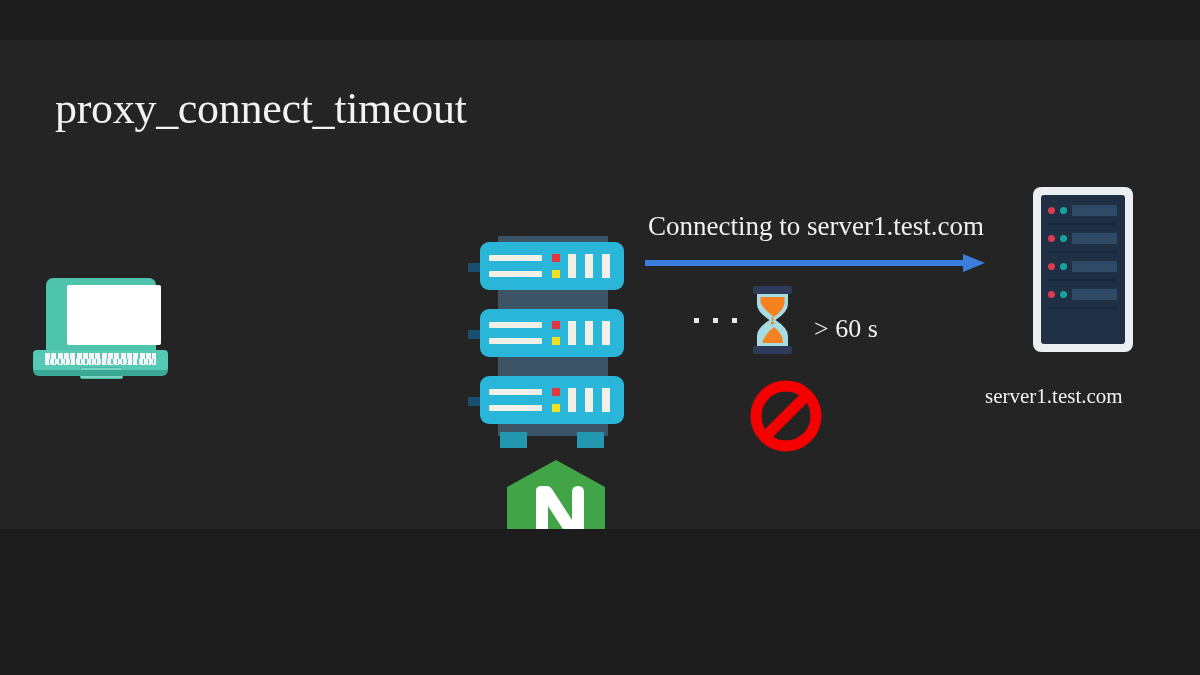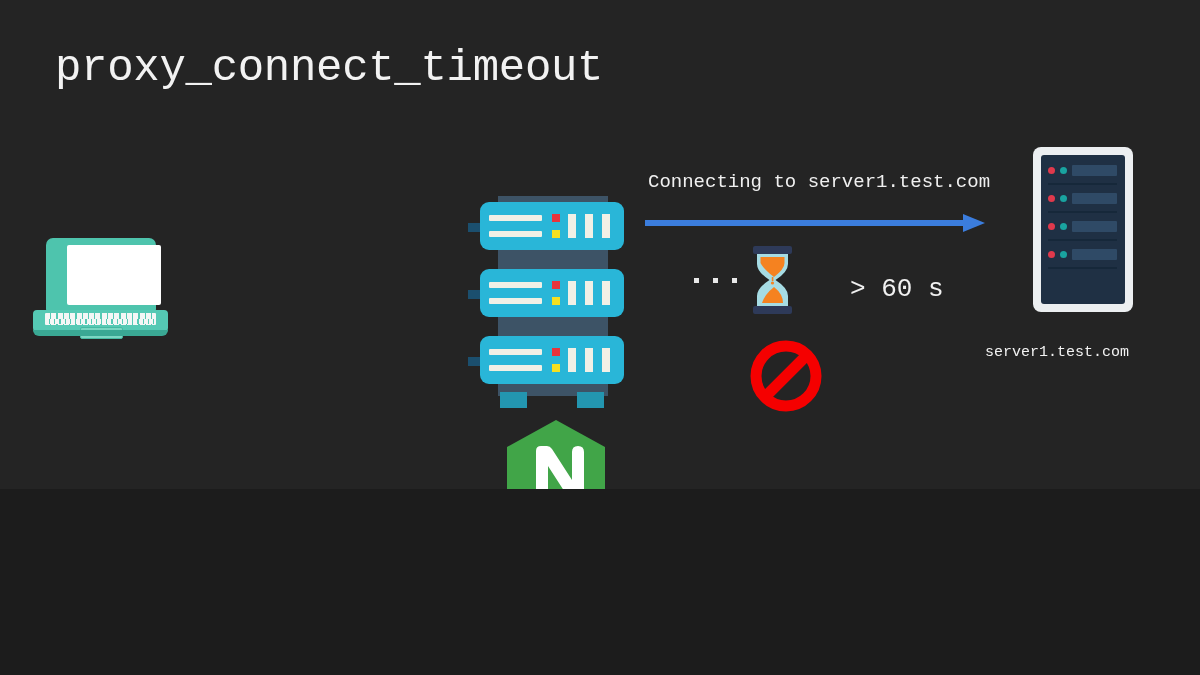--- a/index.html
+++ b/index.html
@@ -6,21 +6,22 @@
     margin: 0;
     padding: 0;
     background: #1c1c1c;
   }
   #slide {
     position: relative;
     width: 1200px;
     height: 489px;
     background: #242424;
     overflow: hidden;
-    font-family: Liberation Mono, monospace;
+    font-family: Liberation Serif, serif;
+    margin-top: 40px;
   }
 
   
   #title {
     position: absolute;
     left: 55px;
     top: 43px;
     font-size: 44px;
     color: #f2f2f2;
     letter-spacing: -0.3px;
@@ -174,21 +175,21 @@
     top: 418px;
     width: 106px;
     height: 110px;
   }
 
   
   #conn-label {
     position: absolute;
     left: 648px;
     top: 171px;
-    font-size: 19px;
+    font-size: 27px;
     color: #f0f0f0;
     white-space: nowrap;
   }
   #arrow {
     position: absolute;
     left: 645px;
     top: 212px;
     width: 340px;
     height: 22px;
   }
@@ -225,21 +226,21 @@
     position: absolute;
     left: 750px;
     top: 246px;
     width: 45px;
     height: 68px;
   }
 
   
   #timeout-value {
     position: absolute;
-    left: 850px;
+    left: 814px;
     top: 274px;
     font-size: 26px;
     color: #f0f0f0;
     white-space: nowrap;
   }
 
   
   #no-entry {
     position: absolute;
     left: 750px;
@@ -292,21 +293,21 @@
   .sv-sep {
     position: absolute;
     left: 7px;
     width: 69px; height: 2px;
     background: #16283a;
   }
   #server-label {
     position: absolute;
     left: 985px;
     top: 344px;
-    font-size: 15px;
+    font-size: 21px;
     color: #f2f2f2;
     white-space: nowrap;
   }
 </style>
 </head>
 <body>
 
 <div id="slide">
 
   <div id="title">proxy_connect_timeout</div>

